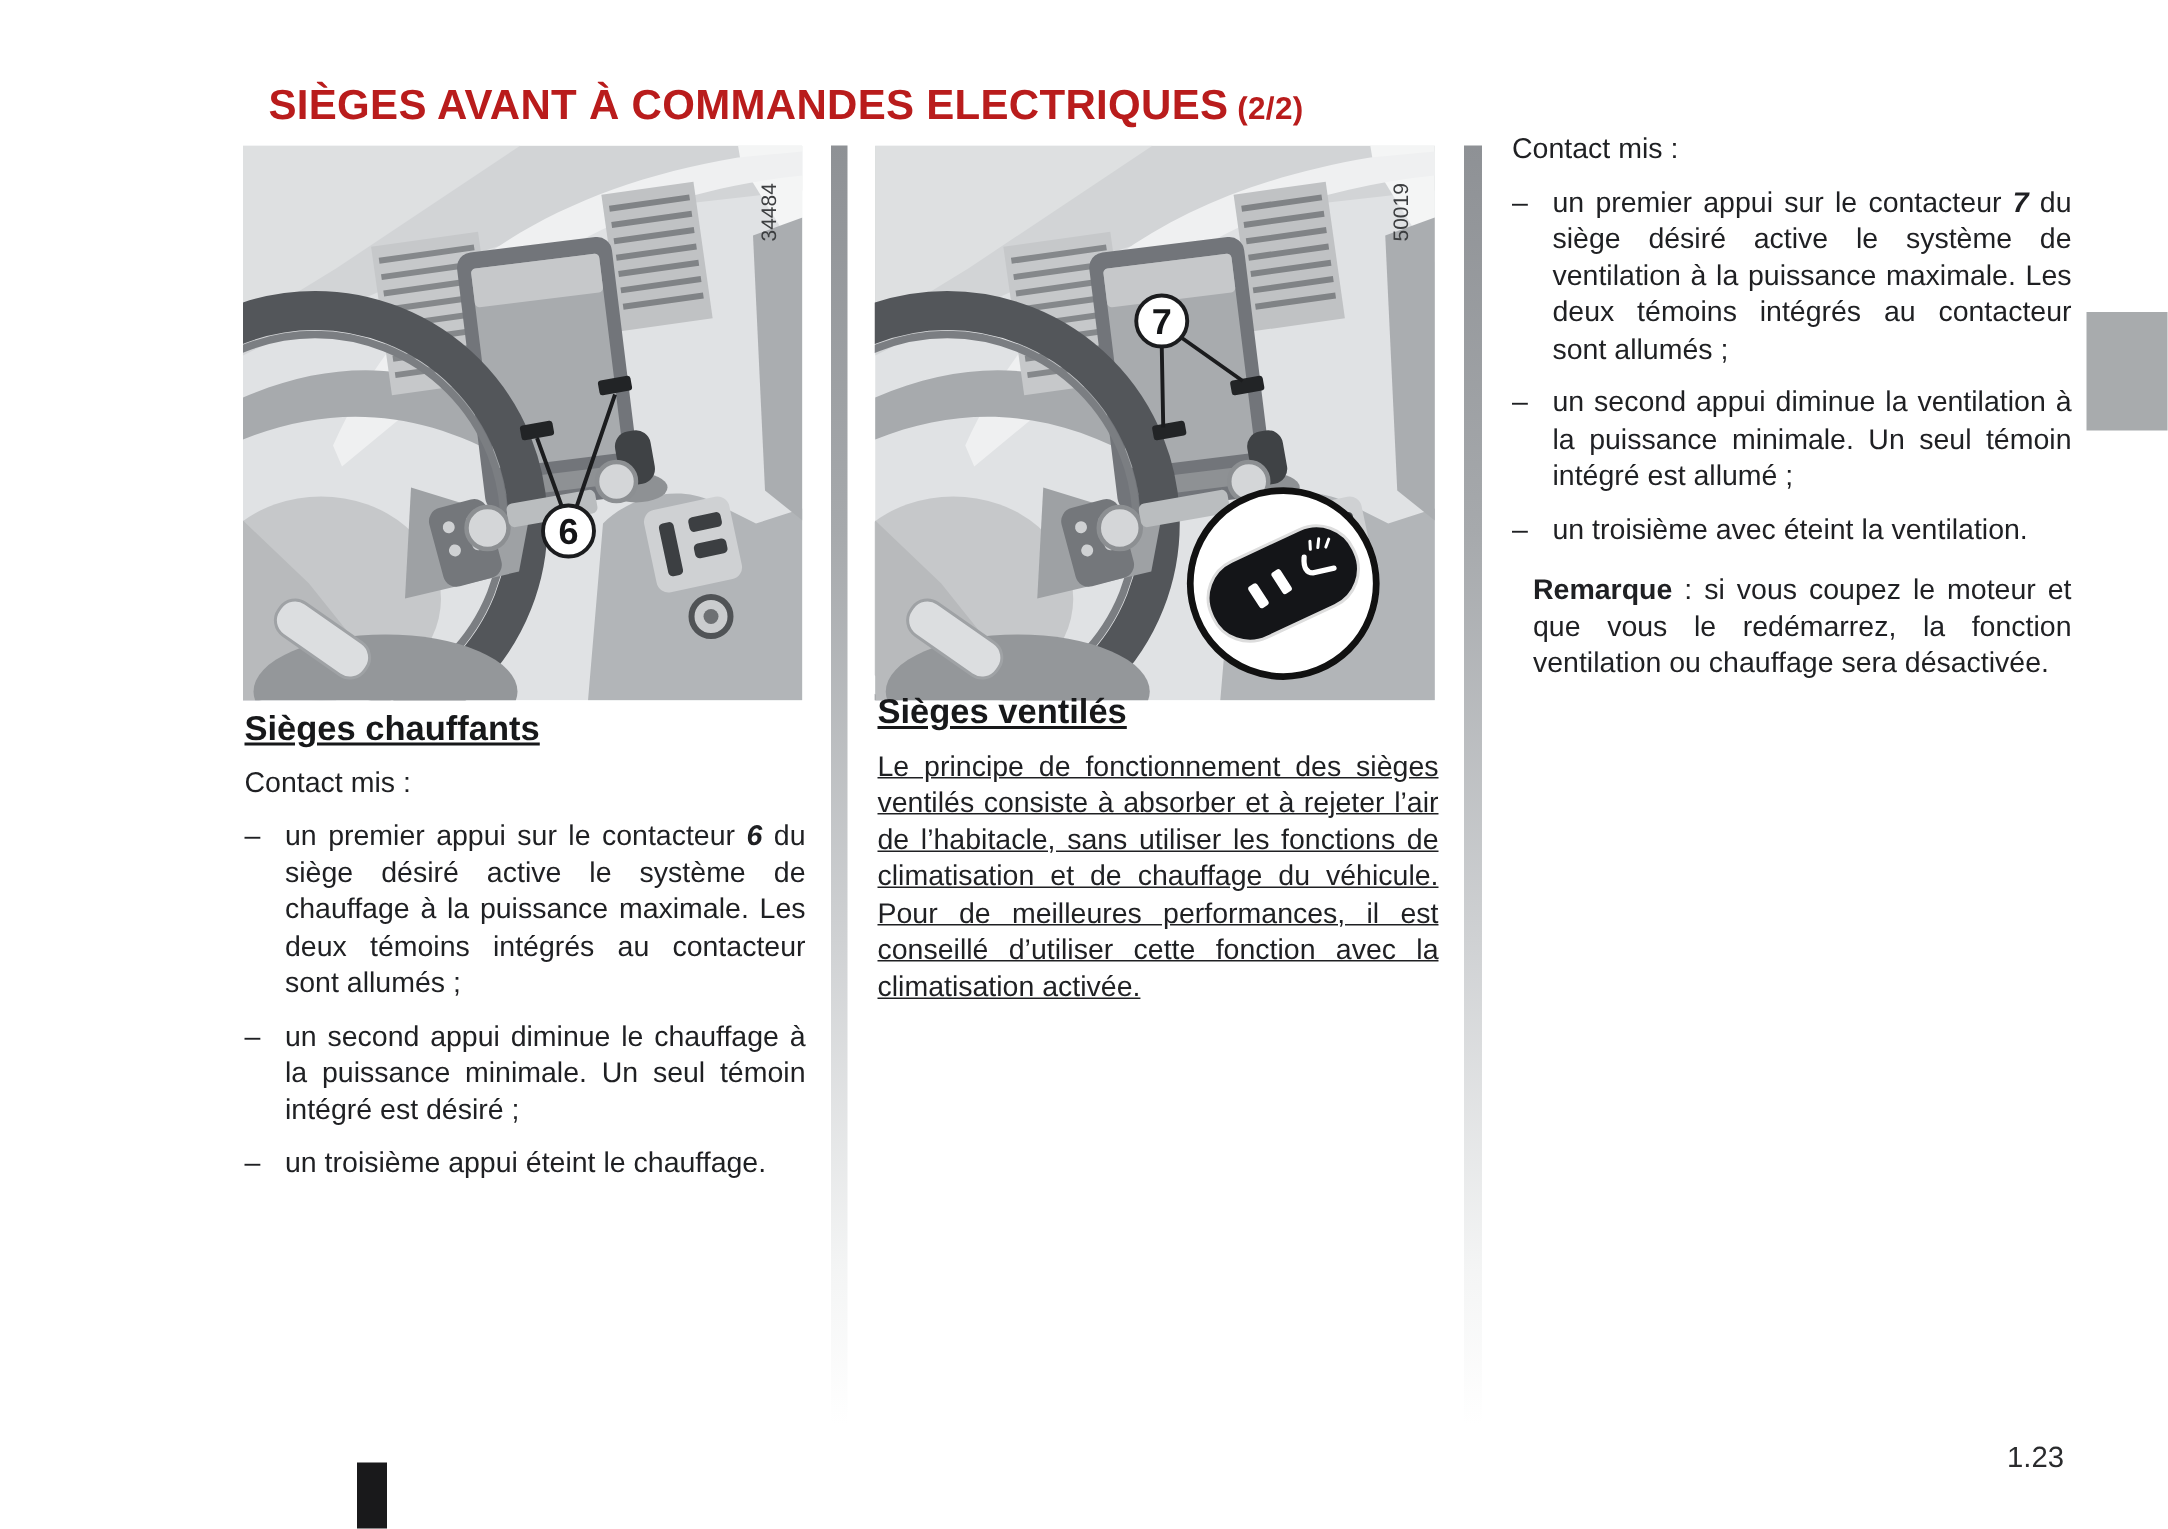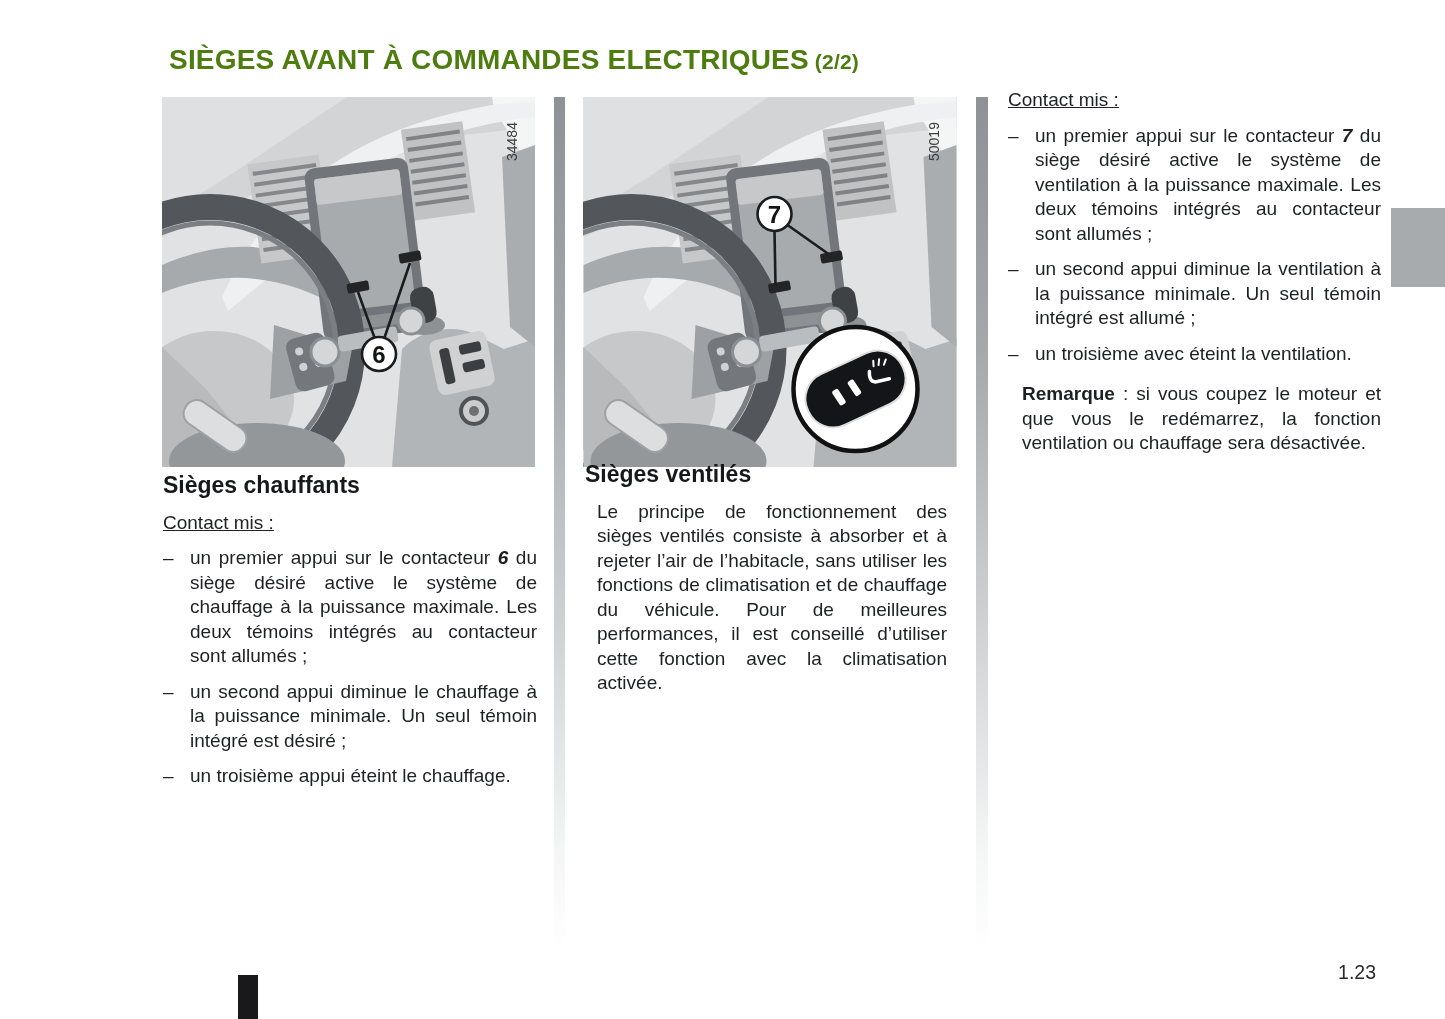--- a/index.html
+++ b/index.html
@@ -1,41 +1,41 @@
 <!DOCTYPE html>
 <html lang="fr"><head>
 <meta charset="utf-8">
 <style>
   html,body{margin:0;padding:0;background:#fff;}
   body{width:1445px;height:1019px;position:relative;overflow:hidden;
        font-family:"Liberation Sans","DejaVu Sans",sans-serif;color:#1f2023;}
   .page{position:absolute;inset:0;}
 
-  .title{position:absolute;left:167px;top:42px;margin:2px;
-         font-size:28px;font-weight:bold;color:#4d7c0f;letter-spacing:.2px;white-space:nowrap;}
+  .title{position:absolute;left:167px;top:42px;margin:12px;
+         font-size:28px;font-weight:bold;color:#b91c1c;letter-spacing:.2px;white-space:nowrap;}
   .title .suffix{font-size:21px;margin-left:6px;}
 
   .fig{position:absolute;top:97px;width:373px;height:370px;margin:0;padding:0;overflow:hidden;}
   .fig svg{display:block;width:100%;height:100%;}
   .fig-left{left:162px;}
   .fig-right{left:583px;width:374px;}
 
   .divider{position:absolute;top:97px;width:11px;height:853px;
            background:linear-gradient(to bottom,#8e9195 0%,#a6a9ac 30%,#cfd1d3 62%,#f4f5f5 88%,#ffffff 100%);}
   .divider-1{left:554px;}
   .divider-2{left:976px;width:12px;}
 
   .col{position:absolute;width:374px;font-size:19px;line-height:24.5px;}
   .col-left{left:163px;top:473px;}
   .col-mid{left:585px;top:462px;}
   .col-right{left:1008px;top:88px;width:373px;}
 
-  .col h2{margin:0 0 13px 0;font-size:23px;font-weight:bold;color:#17181a;}
-  .intro{margin:0 0 11px 0;text-decoration:underline;}
-  .body-par{margin:12px;text-align:justify;}
+  .col h2{margin:0 0 13px 0;font-size:23px;font-weight:bold;color:#17181a;text-decoration:underline;}
+  .intro{margin:0 0 11px 0;}
+  .body-par{margin:0;text-align:justify;text-decoration:underline;}
   .li{position:relative;padding-left:27px;margin:0 0 11px 0;}
   .li .dash{position:absolute;left:0;top:0;}
   .li .li-text{margin:0;text-align:justify;}
   .num{font-weight:bold;font-style:italic;}
   .remark{margin:16px 0 0 14px;text-align:justify;}
   .remark b{font-weight:bold;}
 
   .side-tab{position:absolute;left:1391px;top:208px;width:54px;height:79px;background:#a8abad;}
   .page-number{position:absolute;top:961px;right:69px;font-size:19.5px;color:#2a2b2d;text-align:right;}
   .footer-marker{position:absolute;left:238px;top:975px;width:20px;height:44px;background:#19191b;}

